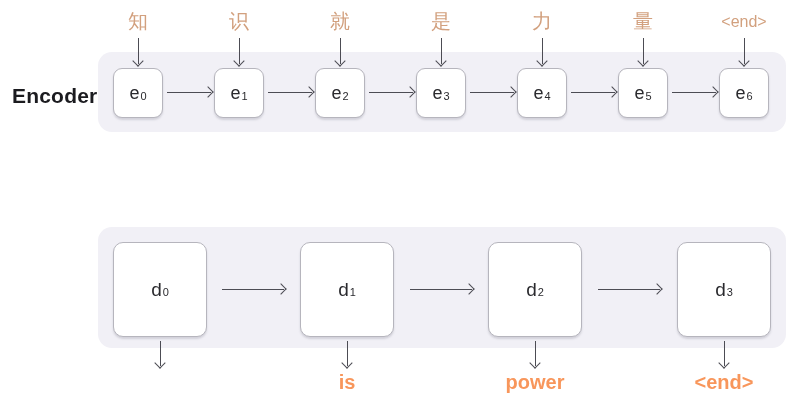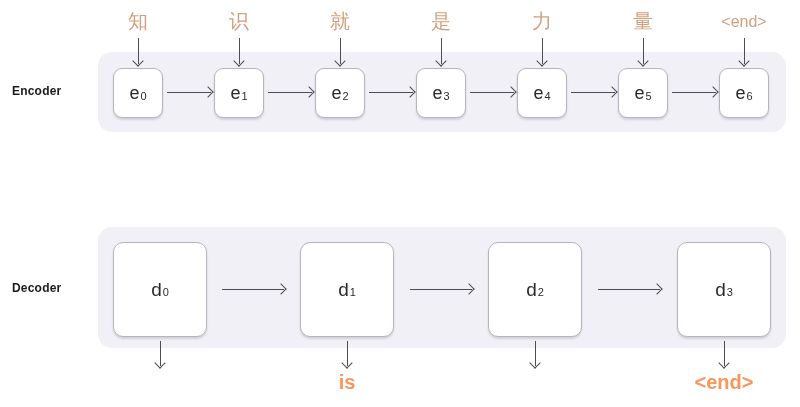--- a/index.html
+++ b/index.html
@@ -3,21 +3,21 @@
 <meta charset="utf-8">
 <style>
   * { margin:0; padding:0; box-sizing:border-box; }
   html,body { background:#ffffff; }
   body { font-family:"Liberation Sans", sans-serif; }
   .canvas {
     position:relative; width:800px; height:407px; background:#ffffff;
     overflow:hidden;
   }
   .row-label {
-    position:absolute; left:12px; font-size:12px; font-weight:bold;
+    position:absolute; left:12px; font-size:21px; font-weight:bold;
     color:#1b1b1f; letter-spacing:0.2px;
   }
   .band {
     position:absolute; left:98px; width:688px; background:#f1f0f6;
     border-radius:14px;
   }
   .encoder-band { top:52px; height:80px; }
   .decoder-band { top:227px; height:121px; }
 
   .unit {
@@ -106,21 +106,20 @@
       <sub>6</sub>
   </div>
 
   <div class="h-arrow enc-flow" style="left:167px;"></div>
   <div class="h-arrow enc-flow" style="left:268px;"></div>
   <div class="h-arrow enc-flow" style="left:369px;"></div>
   <div class="h-arrow enc-flow" style="left:470px;"></div>
   <div class="h-arrow enc-flow" style="left:571px;"></div>
   <div class="h-arrow enc-flow" style="left:672px;"></div>
 
-  <div class="row-label" style="top:281px;">Decoder</div>
   <div class="band decoder-band"></div>
 
   <div class="unit dec-unit" style="left:113px;">
     <span>d</span>
       <sub>0</sub>
   </div>
   <div class="unit dec-unit" style="left:300px;">
     <span>d</span>
       <sub>1</sub>
   </div>
@@ -136,15 +135,16 @@
   <div class="h-arrow dec-flow" style="left:222px;"></div>
   <div class="h-arrow dec-flow" style="left:410px;"></div>
   <div class="h-arrow dec-flow" style="left:598px;"></div>
 
   <div class="v-arrow output-arrow" style="left:160px;"></div>
   <div class="v-arrow output-arrow" style="left:347px;"></div>
   <div class="v-arrow output-arrow" style="left:535px;"></div>
   <div class="v-arrow output-arrow" style="left:724px;"></div>
 
   <span class="token output-token" style="left:347px;">is</span>
+  <span class="token output-token" style="left:535px;">power</span>
   <span class="token output-token" style="left:724px;">&lt;end&gt;</span>
 
 </div>
 
 </body></html>

